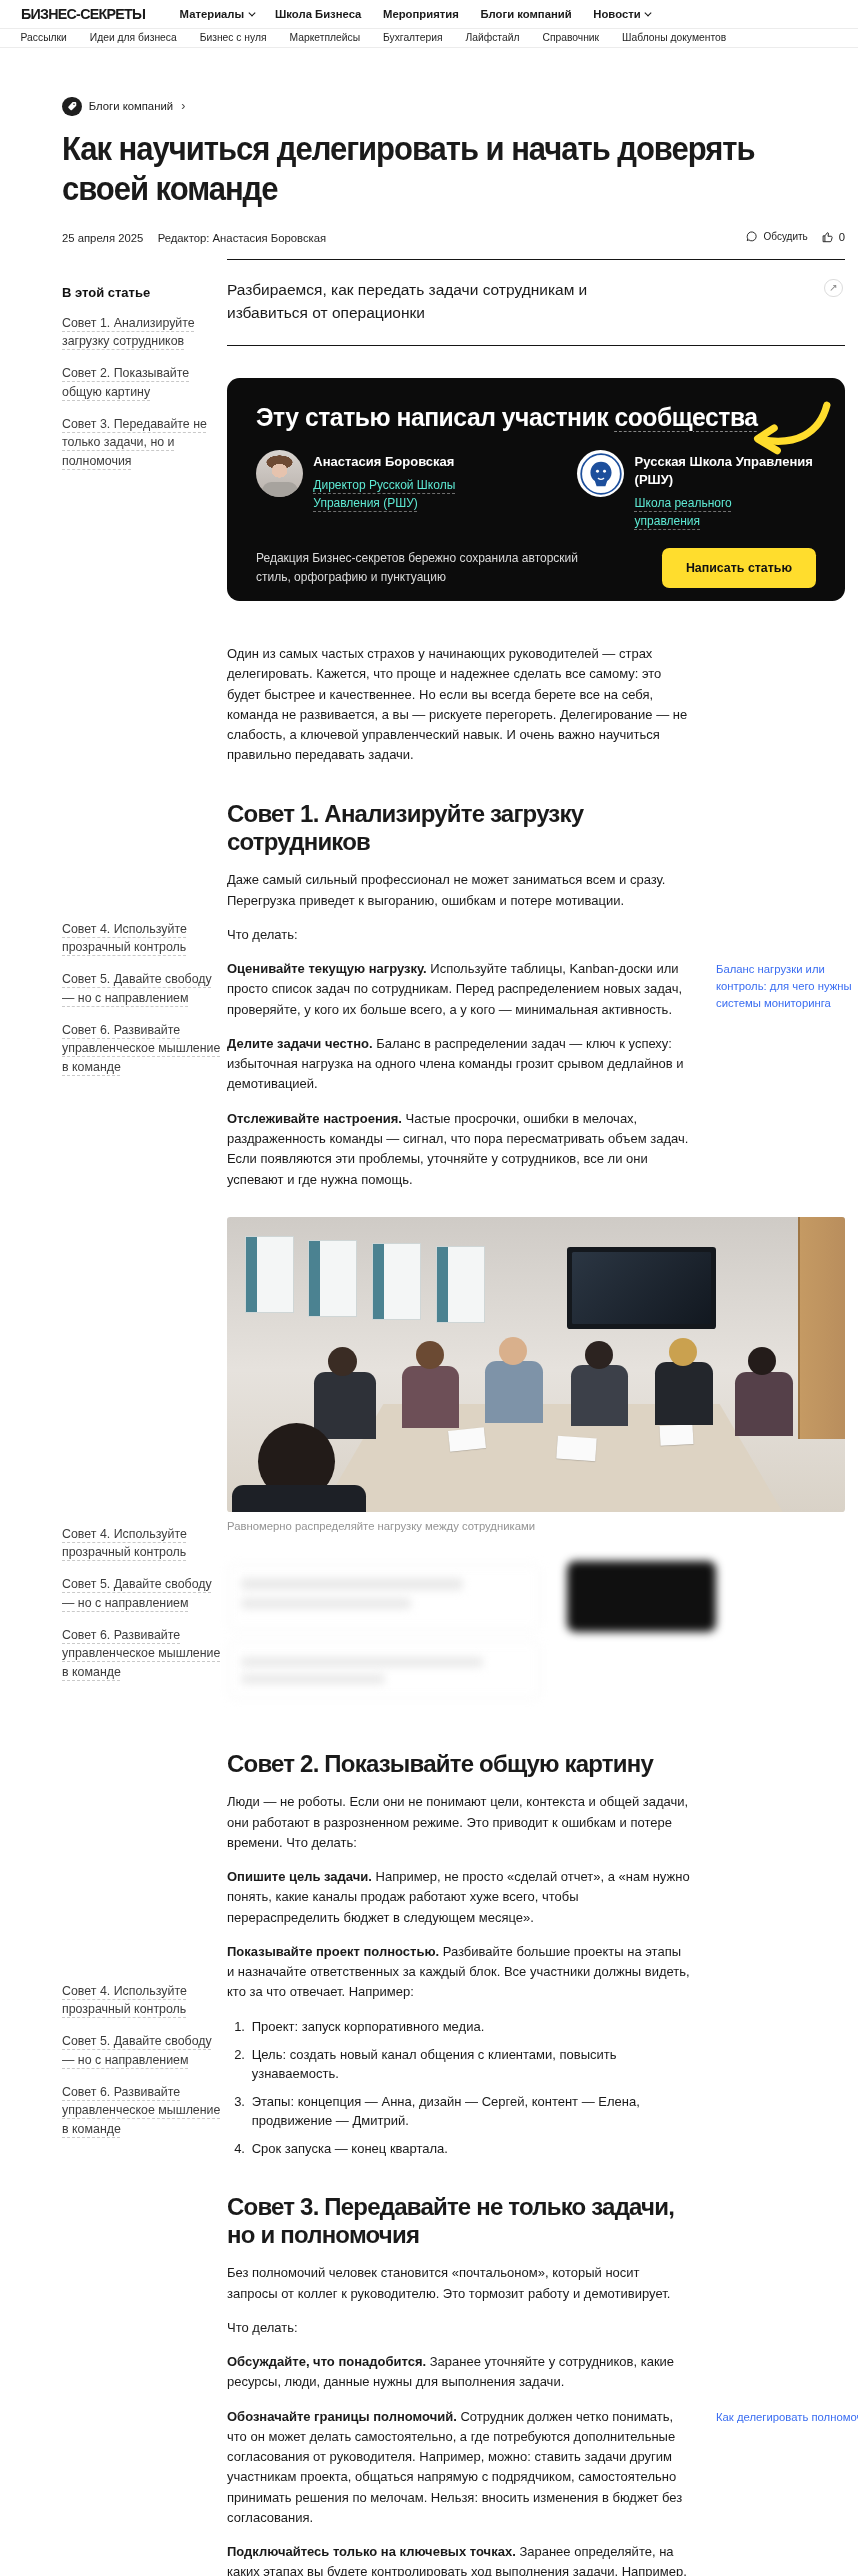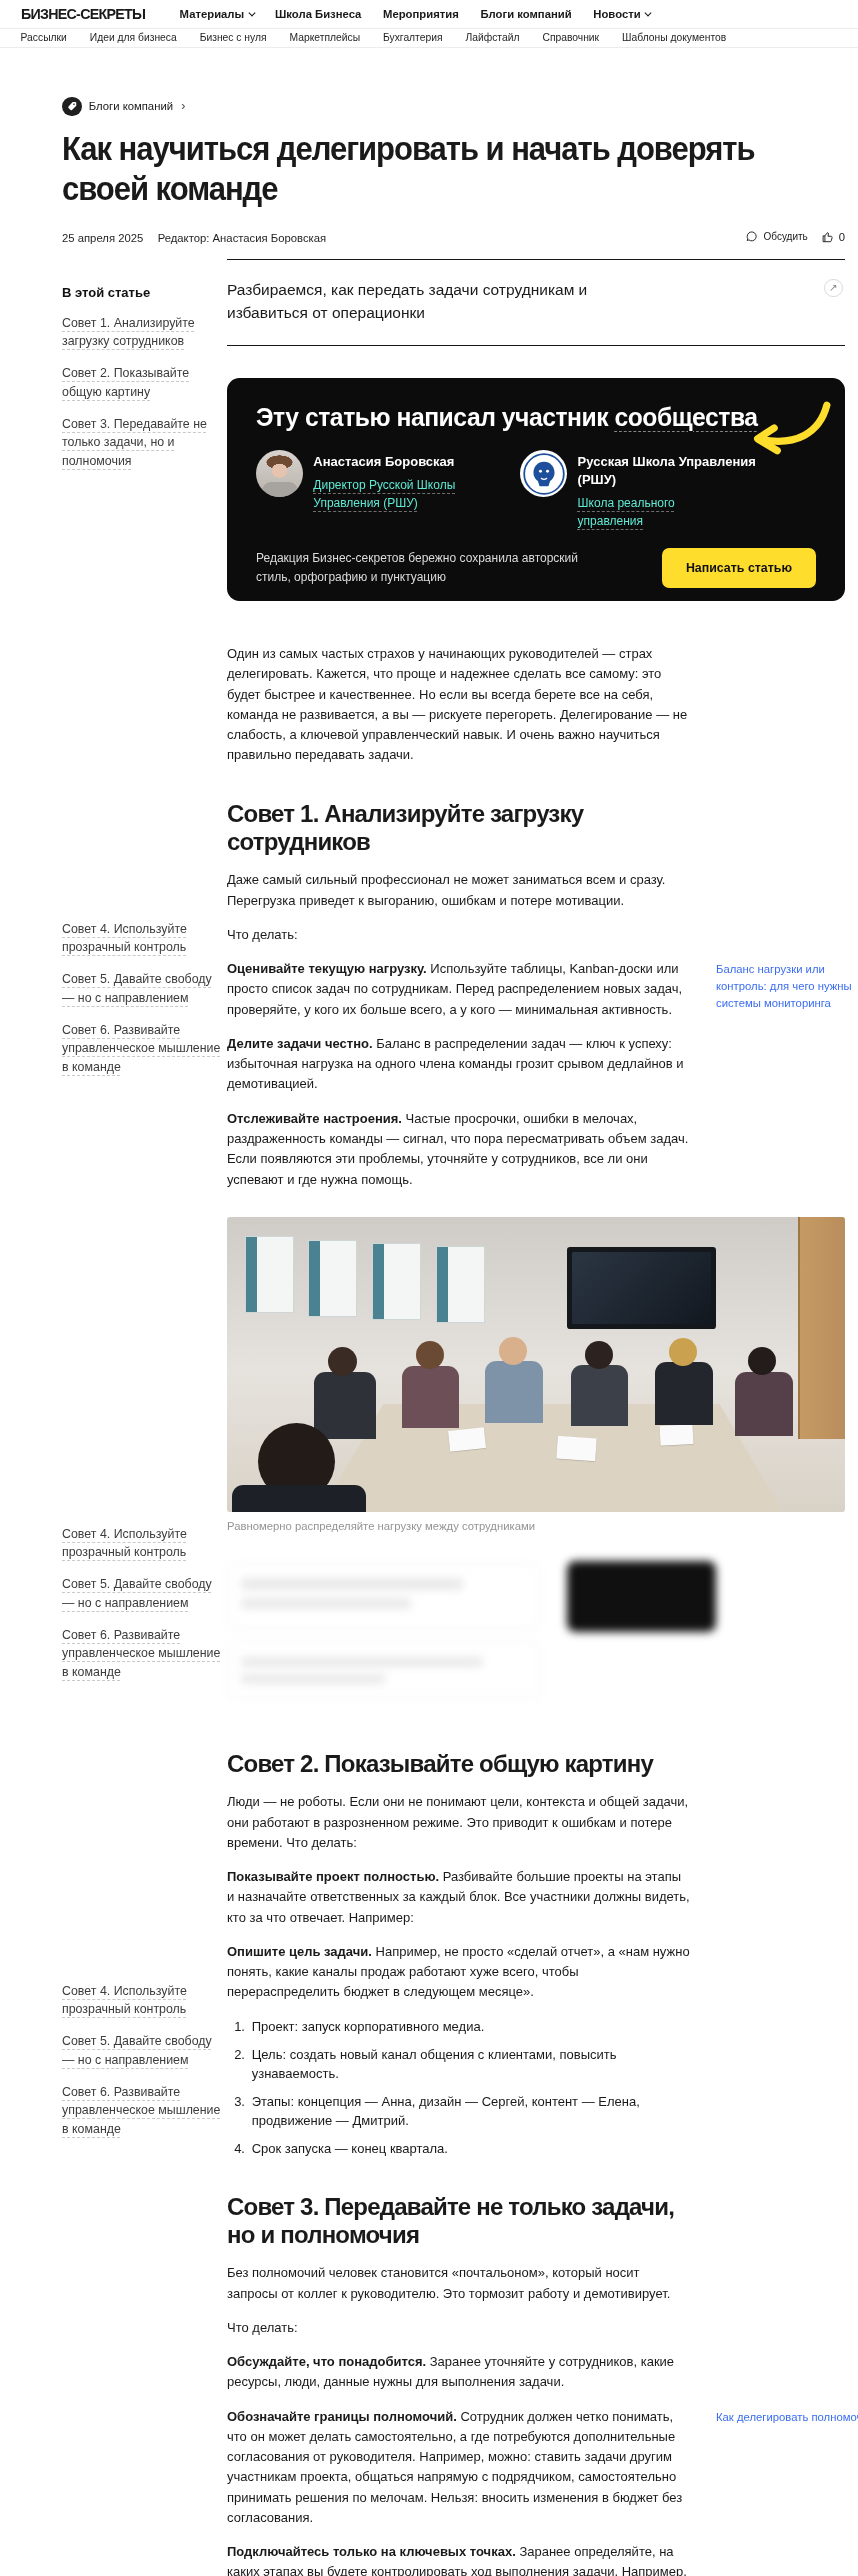--- a/index.html
+++ b/index.html
@@ -35,21 +35,21 @@
   hr.rule { border:none; border-top:1px solid #161616; width:618px; }
   .lead { margin-top:17.5px; width:443px; font-size:15.5px; line-height:1.5; position:relative; }
   .share-btn { position:absolute; left:597px; top:1px; width:18.5px; height:18.5px; border:0.5px solid #dcdcdc; border-radius:50%; color:#8a8a8a; font-size:10.3px; display:flex; align-items:center; justify-content:center; cursor:pointer; }
   hr.rule2 { border:none; border-top:1px solid #161616; width:618px; margin-top:20.6px; }
 
   
   .banner { margin-top:32px; width:618px; background:#0c0c0c; border-radius:12.4px; padding:24px 29px 13px; position:relative; color:#fff; overflow:hidden; }
   .banner-title { font-size:26px; font-weight:800; letter-spacing:-0.5px; transform:scaleX(.95); transform-origin:left top; white-space:nowrap; }
   .banner-title .tlink { text-decoration:underline dashed; text-decoration-color:#8a8a8a; text-decoration-thickness:0.5px; text-underline-offset:5.2px; cursor:pointer; }
   .banner-arrow { position:absolute; right:14.4px; top:23px; }
-  .banner-people { display:flex; gap:37px; margin-top:17.5px; }
+  .banner-people { display:flex; gap:94px; margin-top:17.5px; }
   .person { display:flex; gap:10.3px; }
   .avatar { width:47px; height:47px; border-radius:50%; overflow:hidden; flex:none;
     background: radial-gradient(closest-side at 50% 44%, #e6c3ae 0 33%, rgba(0,0,0,0) 34%),
                 radial-gradient(closest-side at 50% 26%, #6e4a33 0 55%, rgba(0,0,0,0) 56%),
                 linear-gradient(#d8d3cf,#b9b2ac); }
   .avatar .torso { position:relative; top:32px; margin:0 auto; width:36px; height:17.5px; border-radius:9.3px 9.3px 0 0; background:#a7a39e; }
   .org-logo { width:47px; height:47px; border-radius:50%; background:#fff; flex:none; display:flex; align-items:center; justify-content:center; }
   .p-name { font-size:13px; font-weight:700; line-height:1.35; margin-top:3.1px; }
   .p-role { font-size:12px; color:#5eead4; line-height:1.5; margin-top:5.2px; width:170px;
             text-decoration:underline dashed; text-decoration-color:#6f6f6f; text-decoration-thickness:0.5px; text-underline-offset:3.6px; cursor:pointer; }
@@ -293,22 +293,22 @@
           <div class="emb emb-card" style="left:0;top:80px;width:314px;height:58px"></div>
           <div class="emb emb-bar" style="left:14.4px;top:96px;width:242px;height:10.3px"></div>
           <div class="emb emb-bar" style="left:14.4px;top:113px;width:144px;height:10.3px"></div>
         </div>
       </section>
 
       <section>
         <h2 class="sec">Совет 2. Показывайте общую картину</h2>
         <div>
             <p class="para">Люди — не роботы. Если они не понимают цели, контекста и общей задачи, они работают в разрозненном режиме. Это приводит к ошибкам и потере времени. Что делать:</p>
+            <p class="para"><b>Опишите цель задачи. </b>Например, не просто «сделай отчет», а «нам нужно понять, какие каналы продаж работают хуже всего, чтобы перераспределить бюджет в следующем месяце».</p>
             <p class="para"><b>Показывайте проект полностью. </b>Разбивайте большие проекты на этапы и назначайте ответственных за каждый блок. Все участники должны видеть, кто за что отвечает. Например:</p>
-            <p class="para"><b>Опишите цель задачи. </b>Например, не просто «сделай отчет», а «нам нужно понять, какие каналы продаж работают хуже всего, чтобы перераспределить бюджет в следующем месяце».</p>
             <ol class="num-list">
               <li>Проект: запуск корпоративного медиа.</li>
               <li>Цель: создать новый канал общения с клиентами, повысить узнаваемость.</li>
               <li>Этапы: концепция — Анна, дизайн — Сергей, контент — Елена, продвижение — Дмитрий.</li>
               <li>Срок запуска — конец квартала.</li>
             </ol>
           </div>
       </section>
 
       <section>

